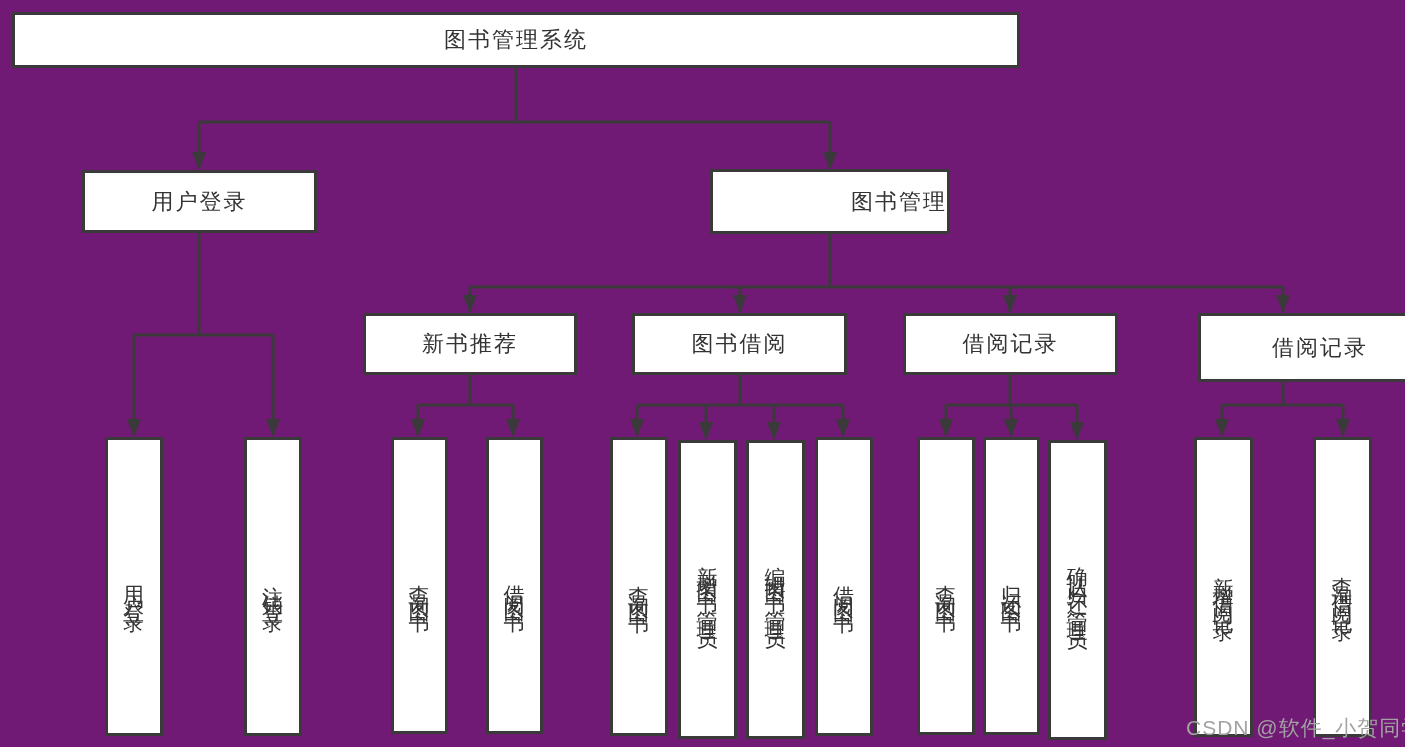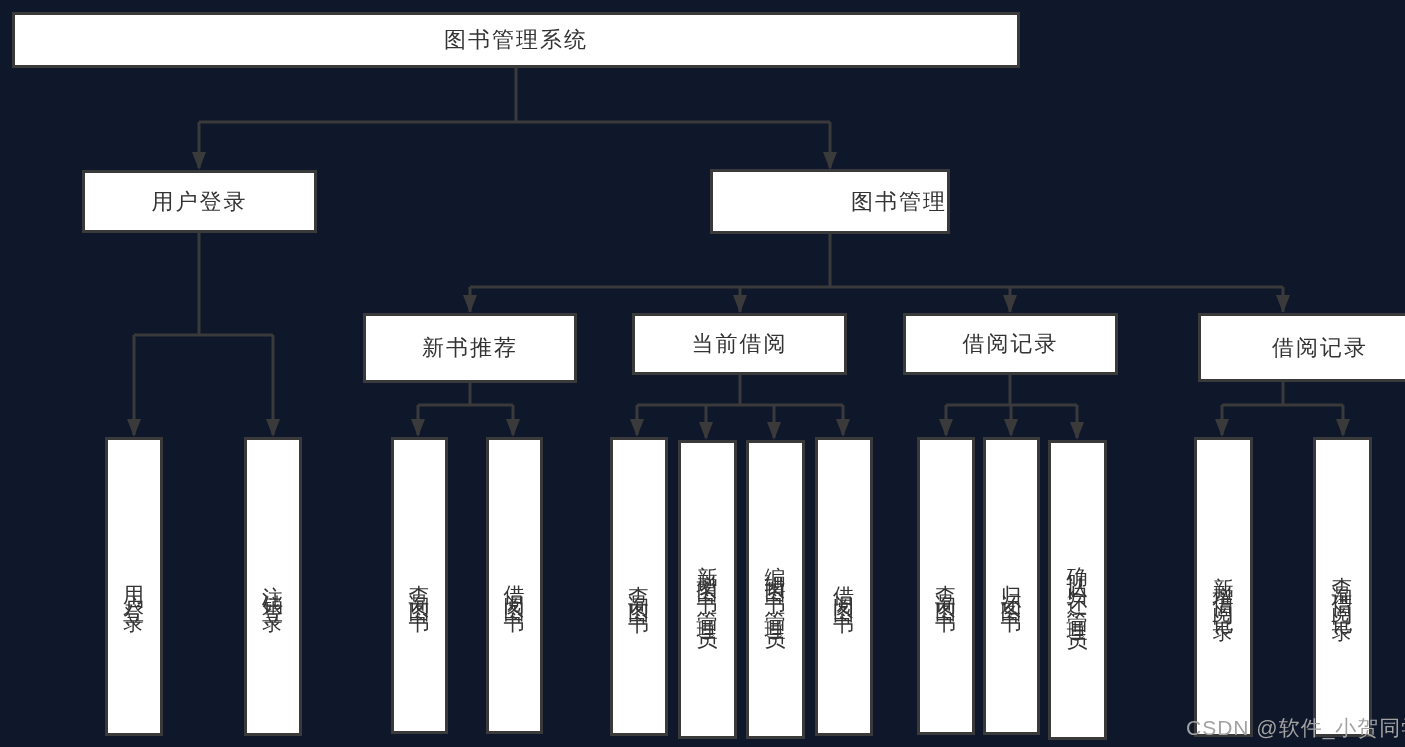--- a/index.html
+++ b/index.html
@@ -4,21 +4,21 @@
 <style>
   html, body {
     margin: 0;
     padding: 0;
     background: #ffffff;
   }
   .canvas {
     position: relative;
     width: 1405px;
     height: 747px;
-    background: #0f172a;
+    background: #701a75;
     font-family: "Liberation Sans", sans-serif;
     overflow: hidden;
   }
   .connectors {
     position: absolute;
     left: 0;
     top: 0;
     z-index: 1;
   }
   .node {
@@ -85,25 +85,25 @@
     <span>图书管理系统</span>
   </div>
 
   <div class="node h" style="left:82px; top:170px; width:235px; height:63px;">
     <span>用户登录</span>
   </div>
   <div class="node h" style="left:710px; top:169px; width:240px; height:65px;justify-content:flex-end;">
     <span>图书管理</span>
   </div>
 
-  <div class="node h" style="left:363px; top:313px; width:214px; height:70px;justify-content:center;">
+  <div class="node h" style="left:363px; top:313px; width:214px; height:62px;justify-content:center;">
     <span>新书推荐</span>
   </div>
   <div class="node h" style="left:632px; top:313px; width:215px; height:62px;">
-    <span>当前借阅</span>
+    <span>图书借阅</span>
   </div>
   <div class="node h" style="left:903px; top:313px; width:215px; height:62px;">
     <span>借阅记录</span>
   </div>
   <div class="node h" style="left:1198px; top:313px; width:220px; height:69px;padding-left:24px;">
     <span>借阅记录</span>
   </div>
 
   <div class="node v" style="left:105px; top:437px; width:58px; height:299px;">
     <span>用户登录</span>

